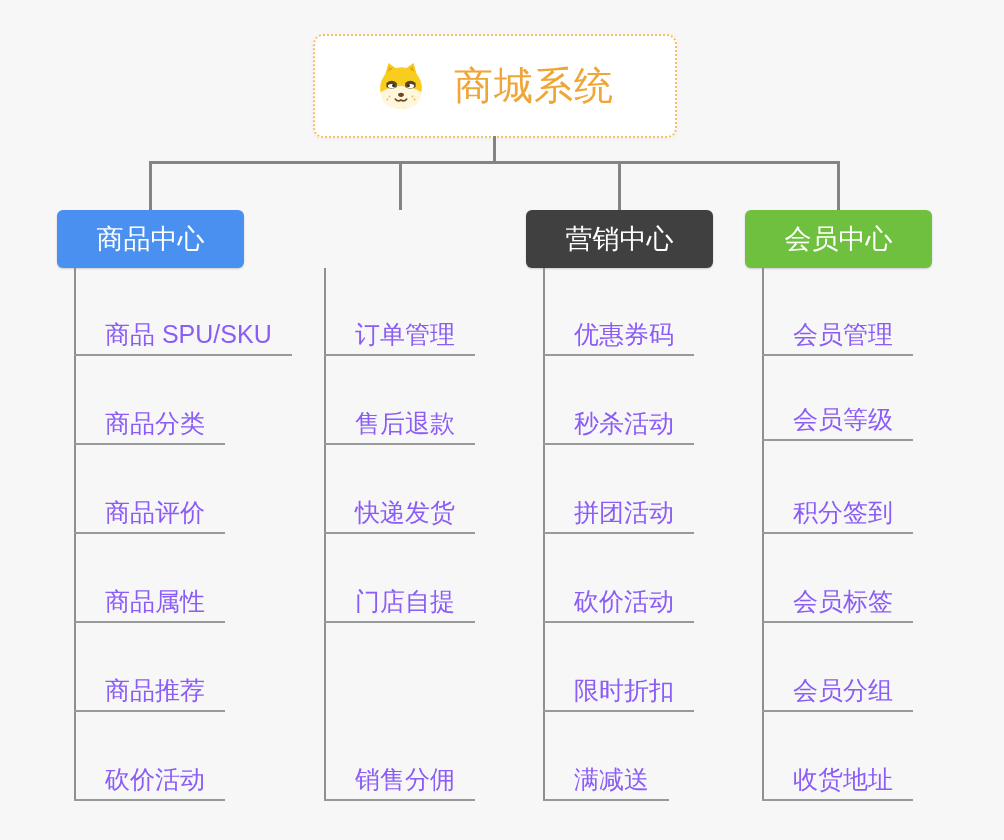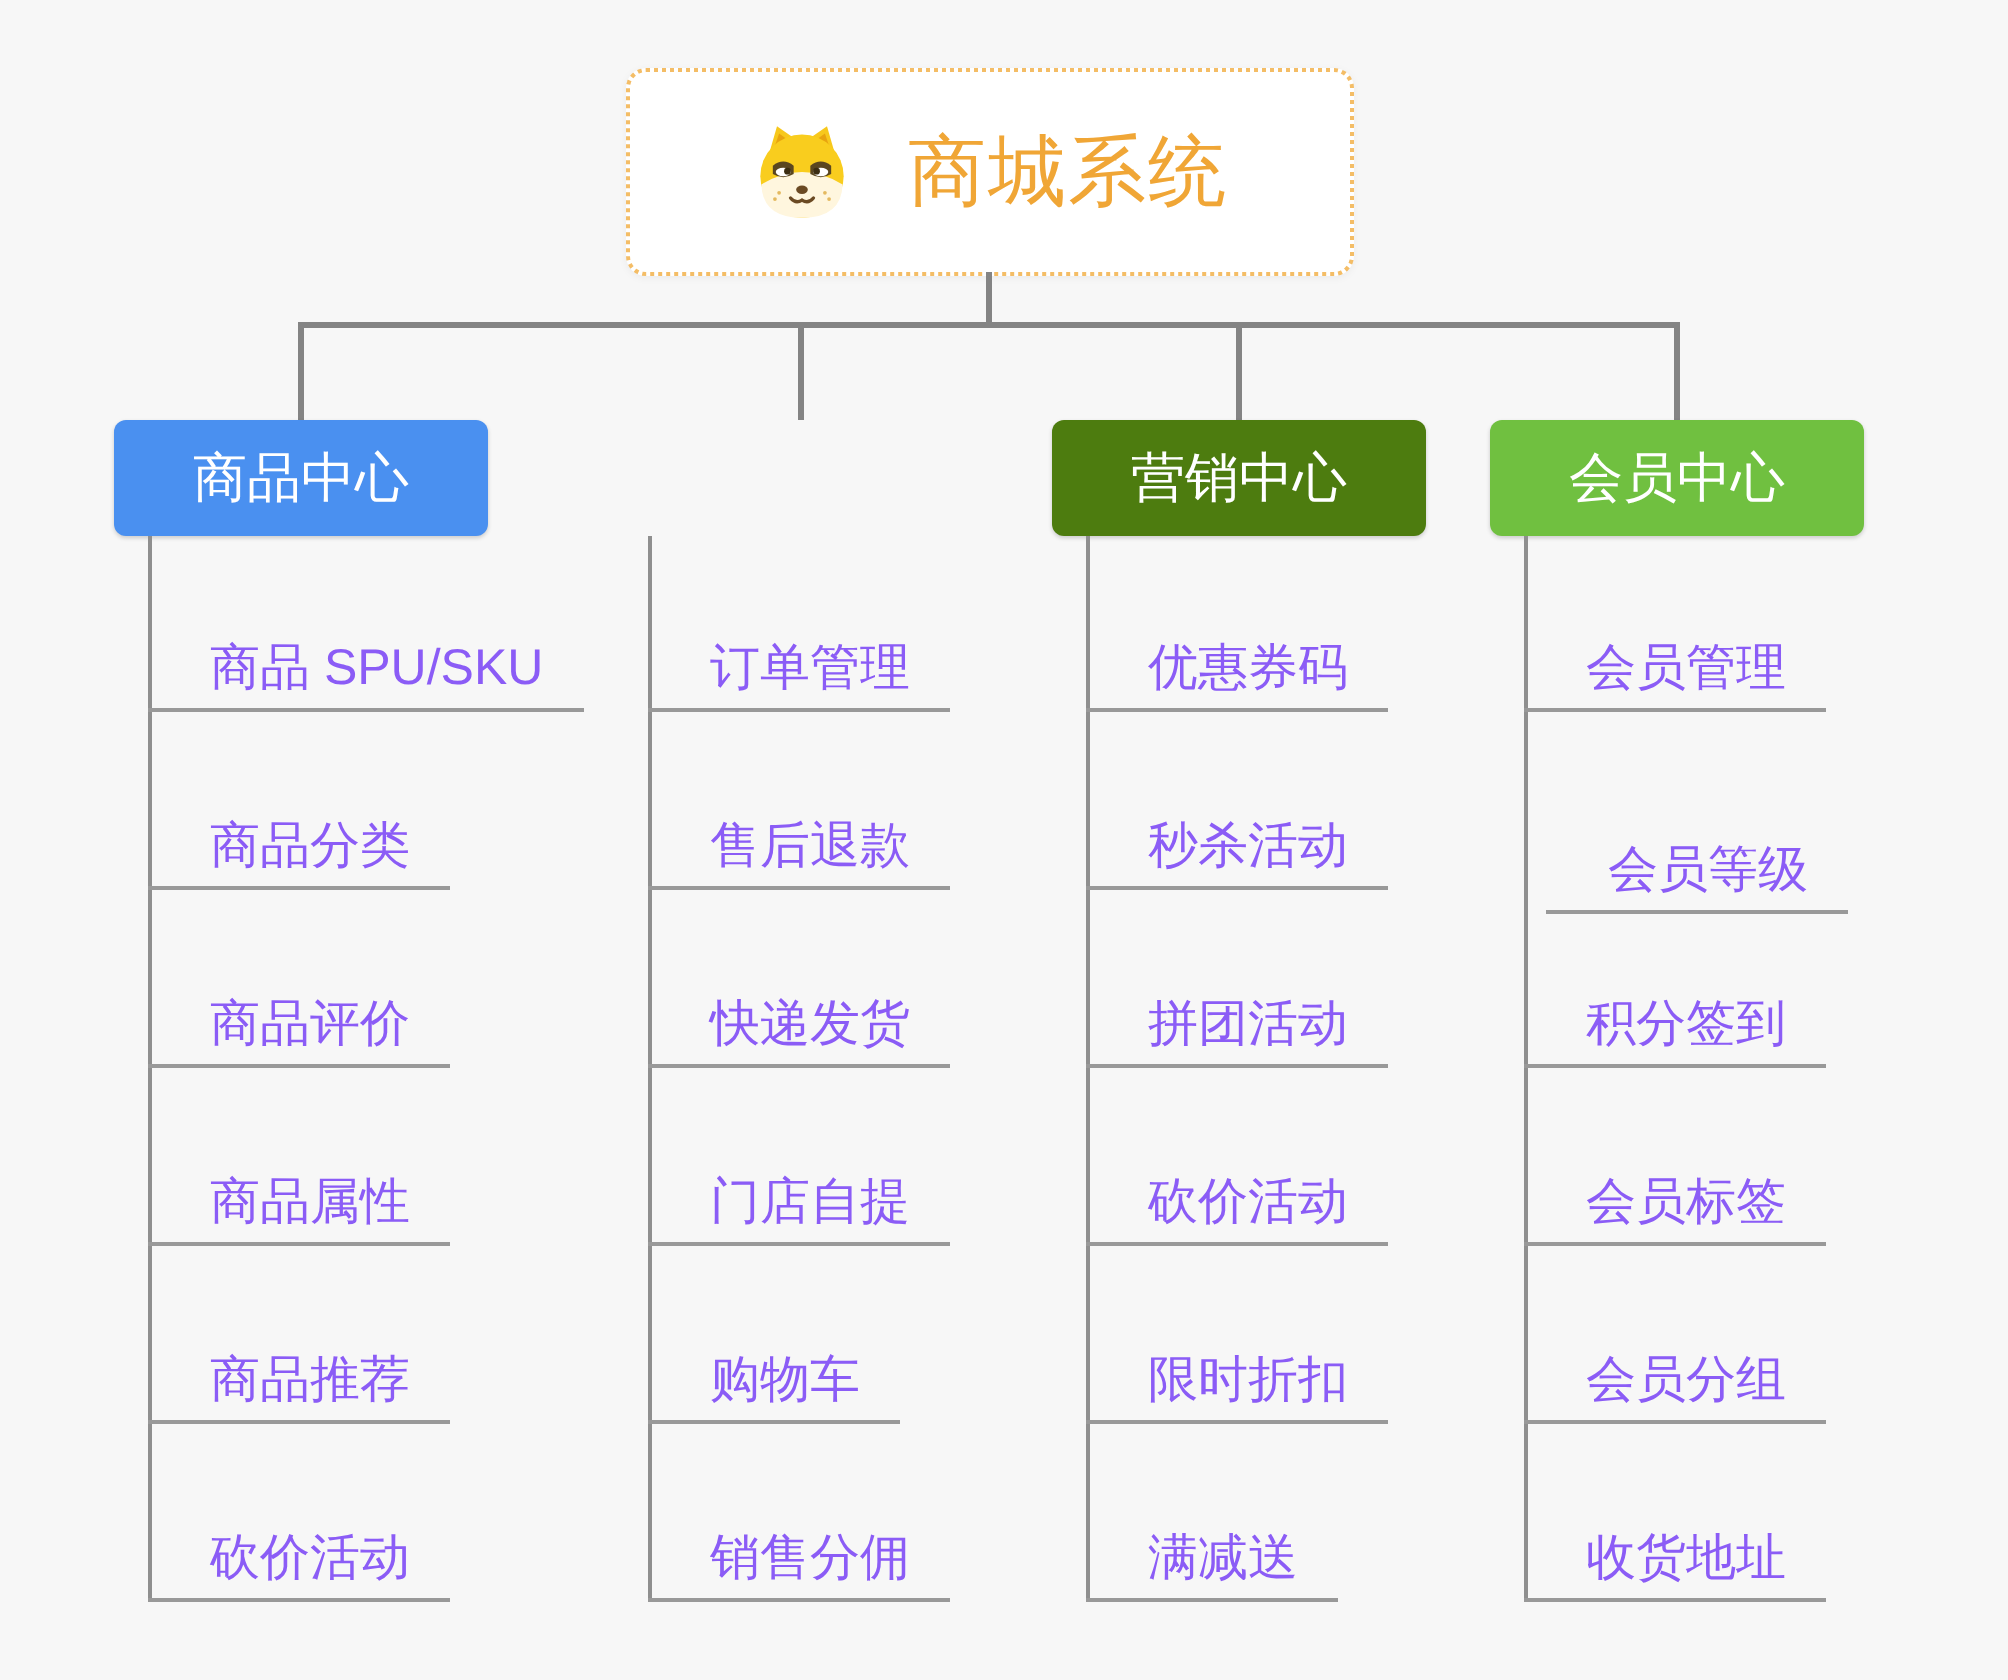--- a/index.html
+++ b/index.html
@@ -110,38 +110,37 @@
         <div class="child-item" style="top: 374px;">商品属性</div>
         <div class="child-item" style="top: 463px;">商品推荐</div>
         <div class="child-item" style="top: 552px;">砍价活动</div>
       </div>
       <div class="branch" style="left: 307px;">
         <div class="branch-vline"></div>
         <div class="child-item" style="top: 107px;">订单管理</div>
         <div class="child-item" style="top: 196px;">售后退款</div>
         <div class="child-item" style="top: 285px;">快递发货</div>
         <div class="child-item" style="top: 374px;">门店自提</div>
-        <div class="child-item" style="top: 463px;">购物车</div>
         <div class="child-item" style="top: 552px;">销售分佣</div>
       </div>
       <div class="branch" style="left: 526px;">
-        <div class="branch-box" style="background: #4d7c0f;">营销中心</div>
+        <div class="branch-box" style="background: #404040;">营销中心</div>
         <div class="branch-vline"></div>
         <div class="child-item" style="top: 107px;">优惠券码</div>
         <div class="child-item" style="top: 196px;">秒杀活动</div>
         <div class="child-item" style="top: 285px;">拼团活动</div>
         <div class="child-item" style="top: 374px;">砍价活动</div>
         <div class="child-item" style="top: 463px;">限时折扣</div>
         <div class="child-item" style="top: 552px;">满减送</div>
       </div>
       <div class="branch" style="left: 745px;">
         <div class="branch-box" style="background: rgb(112, 192, 64);">会员中心</div>
         <div class="branch-vline"></div>
         <div class="child-item" style="top: 107px;">会员管理</div>
-        <div class="child-item" style="top: 208px; margin-left: 11px;">会员等级</div>
+        <div class="child-item" style="top: 192px;">会员等级</div>
         <div class="child-item" style="top: 285px;">积分签到</div>
         <div class="child-item" style="top: 374px;">会员标签</div>
         <div class="child-item" style="top: 463px;">会员分组</div>
         <div class="child-item" style="top: 552px;">收货地址</div>
       </div>
     </div>
 
 </div>
 
 </body></html>

